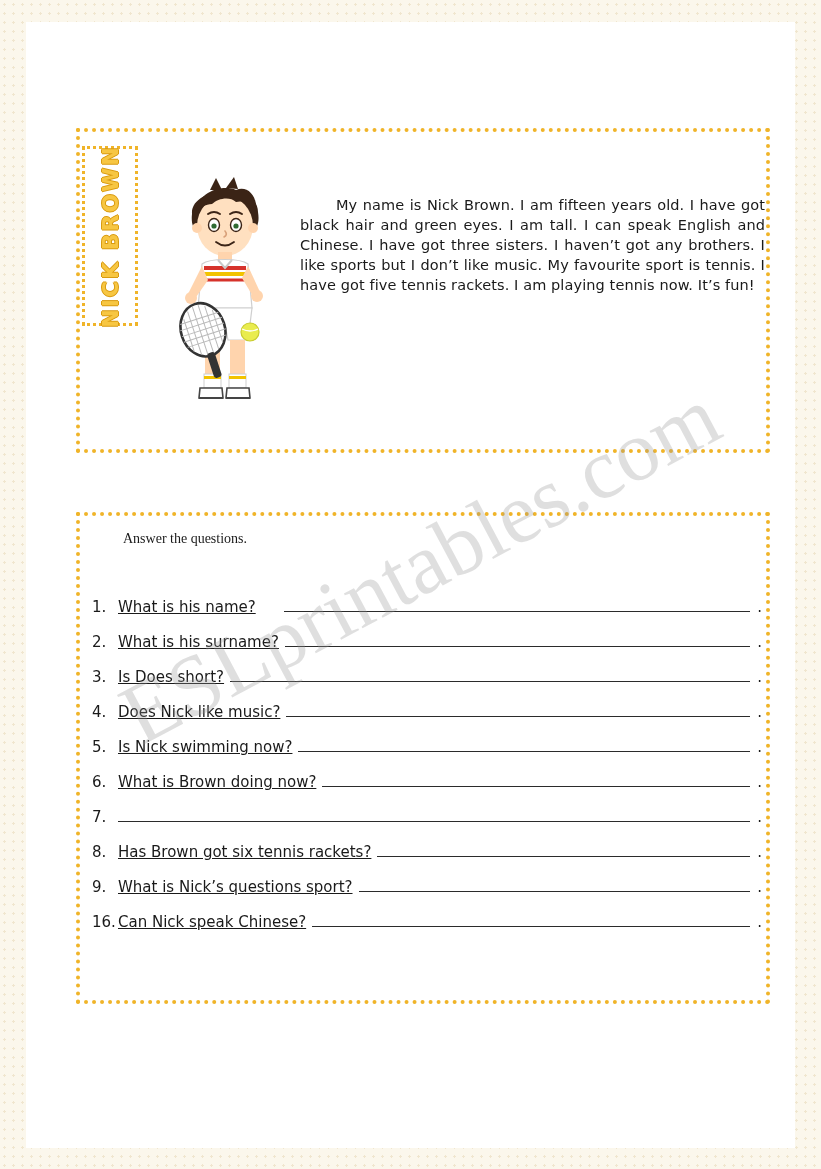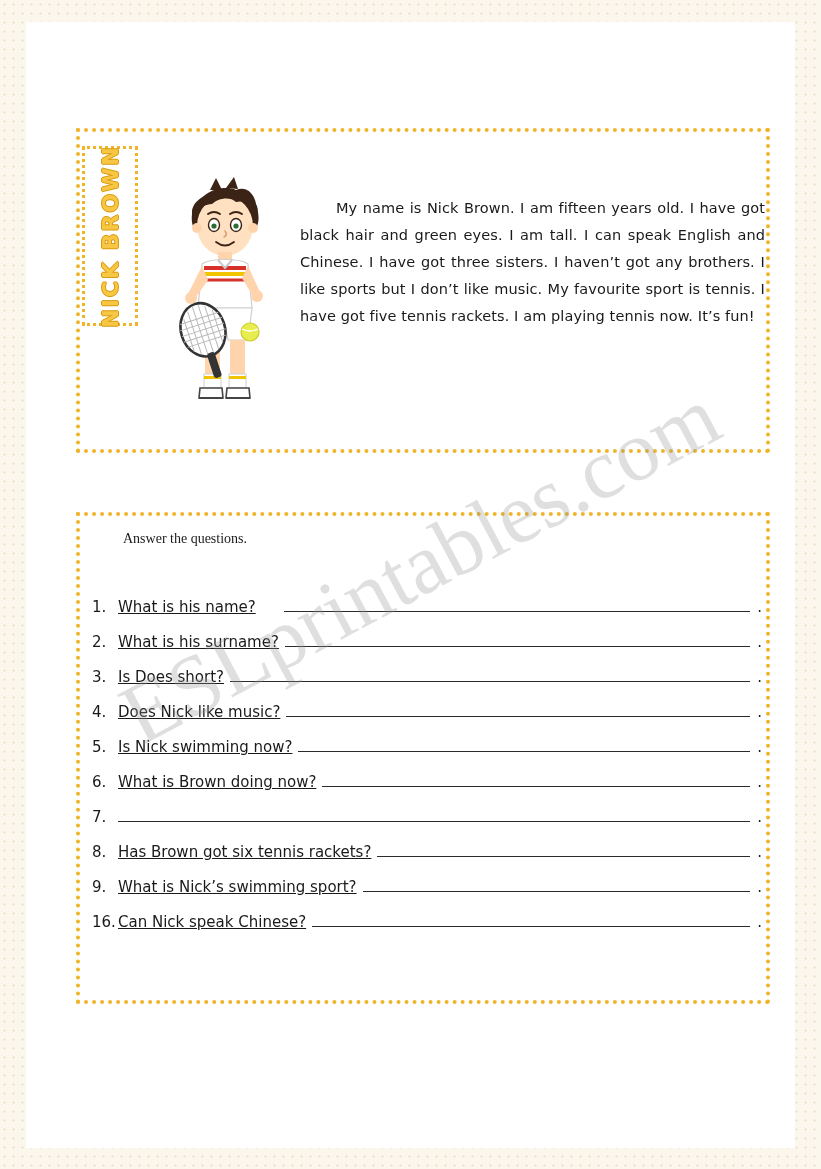--- a/index.html
+++ b/index.html
@@ -88,21 +88,21 @@
   }
 
   
   .reading-text {
     position: absolute;
     left: 300px;
     top: 180px;
     width: 465px;
     font-family: "DejaVu Sans", sans-serif;
     font-size: 14.5px;
-    line-height: 27px;
+    line-height: 20px;
     color: #1a1a1a;
     text-align: justify;
     text-indent: 36px;
     letter-spacing: 0.1px;
   }
 
   
   .questions-box {
     position: absolute;
     left: 76px;
@@ -330,21 +330,21 @@
 
     <div class="q-row">
       <span class="q-num">8.</span>
       <span class="q-text">Has Brown got six tennis rackets?</span>
       <span class="q-line"></span>
       <span class="q-dot">.</span>
     </div>
 
     <div class="q-row">
       <span class="q-num">9.</span>
-      <span class="q-text">What is Nick’s swimming sport?</span>
+      <span class="q-text">What is Nick’s questions sport?</span>
       <span class="q-line"></span>
       <span class="q-dot">.</span>
     </div>
 
     <div class="q-row">
       <span class="q-num">16.</span>
       <span class="q-text">Can Nick speak Chinese?</span>
       <span class="q-line"></span>
       <span class="q-dot">.</span>
     </div>

